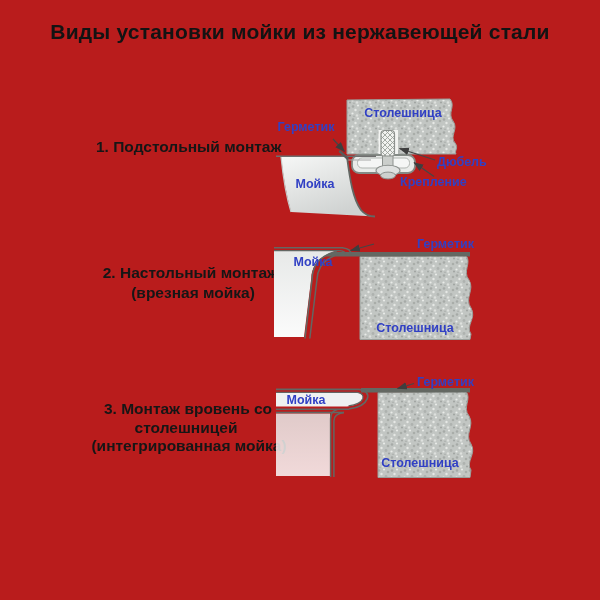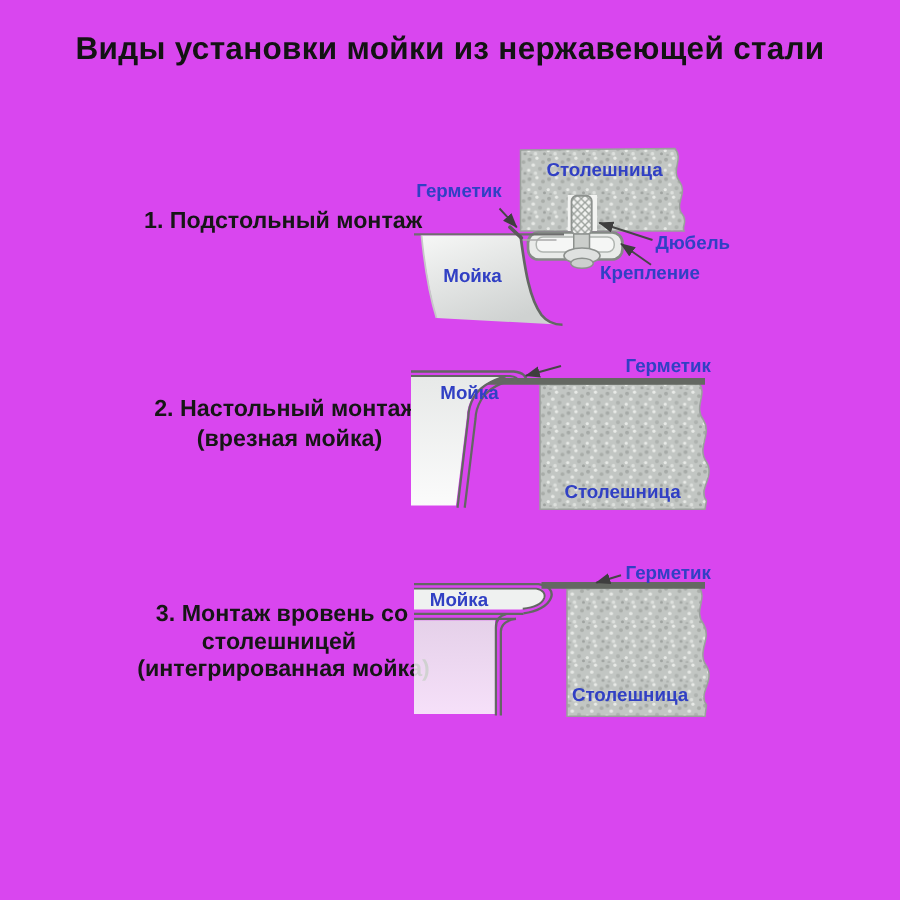--- a/index.html
+++ b/index.html
@@ -1,16 +1,16 @@
 <!DOCTYPE html>
 <html><head>
 <meta charset="utf-8">
 <style>
   html,body{margin:0;padding:0;background:#fff;}
-  #canvas{position:relative;width:600px;height:600px;background:#d946ef;overflow:hidden;
+  #canvas{position:relative;width:600px;height:600px;background:#b91c1c;overflow:hidden;
           font-family:"Liberation Sans",sans-serif;}
   svg{display:block;}
   text{font-family:"Liberation Sans",sans-serif;}
   .h1{font-size:21px;font-weight:bold;fill:#131313;letter-spacing:.2px;}
   .h2{font-size:15.5px;font-weight:bold;fill:#161616;}
   .lbl{font-size:12.5px;font-weight:bold;fill:#3140c4;}
   .metal{stroke:#636763;fill:none;}
   .arrowline{stroke:#464646;stroke-width:1.25;}
   .ct-outline{stroke:#9aa09c;stroke-width:1;}
 </style>

